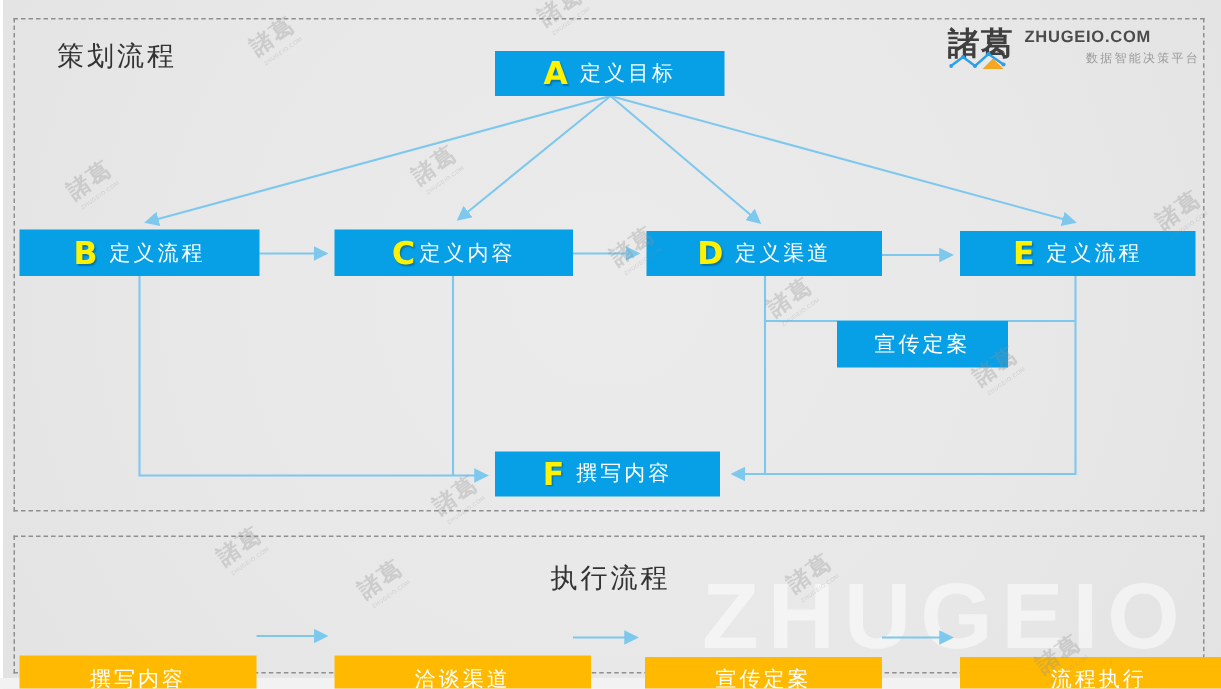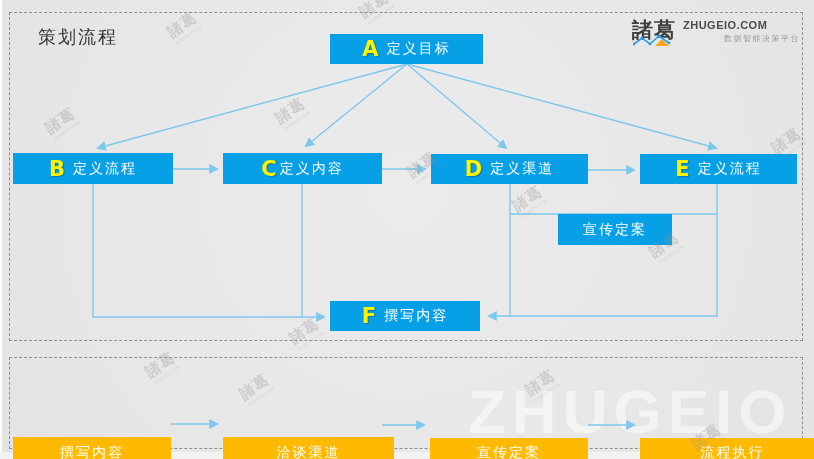--- a/index.html
+++ b/index.html
@@ -90,20 +90,21 @@
       <line x1="171" y1="424" x2="217" y2="424" marker-end="url(#arw)"></line>
       <line x1="382" y1="425" x2="424" y2="425" marker-end="url(#arw)"></line>
       <line x1="588" y1="425" x2="634" y2="425" marker-end="url(#arw)"></line>
     </g>
   </svg>
 
   <div class="panel panel-planning"></div>
   <div class="panel panel-execution"></div>
 
   <div class="section-title title-planning">策划流程</div>
+  <div class="section-title title-execution">执行流程</div>
 
   <div class="logo">
     <div class="logo-brand">
       <span>諸葛</span>
       <svg class="logo-chart" width="42" height="13">
         <path d="M22,12 L29,5 L36,12 z" fill="#f5a623"></path>
         <polyline points="1,10 9,4 17,10 26,2 36,9" fill="none" stroke="#2d9fe8" stroke-width="1.6"></polyline>
         <circle cx="1" cy="10" r="1.4" fill="#2d9fe8"></circle>
         <circle cx="9" cy="4" r="1.4" fill="#2d9fe8"></circle>
         <circle cx="17" cy="10" r="1.4" fill="#2d9fe8"></circle>

